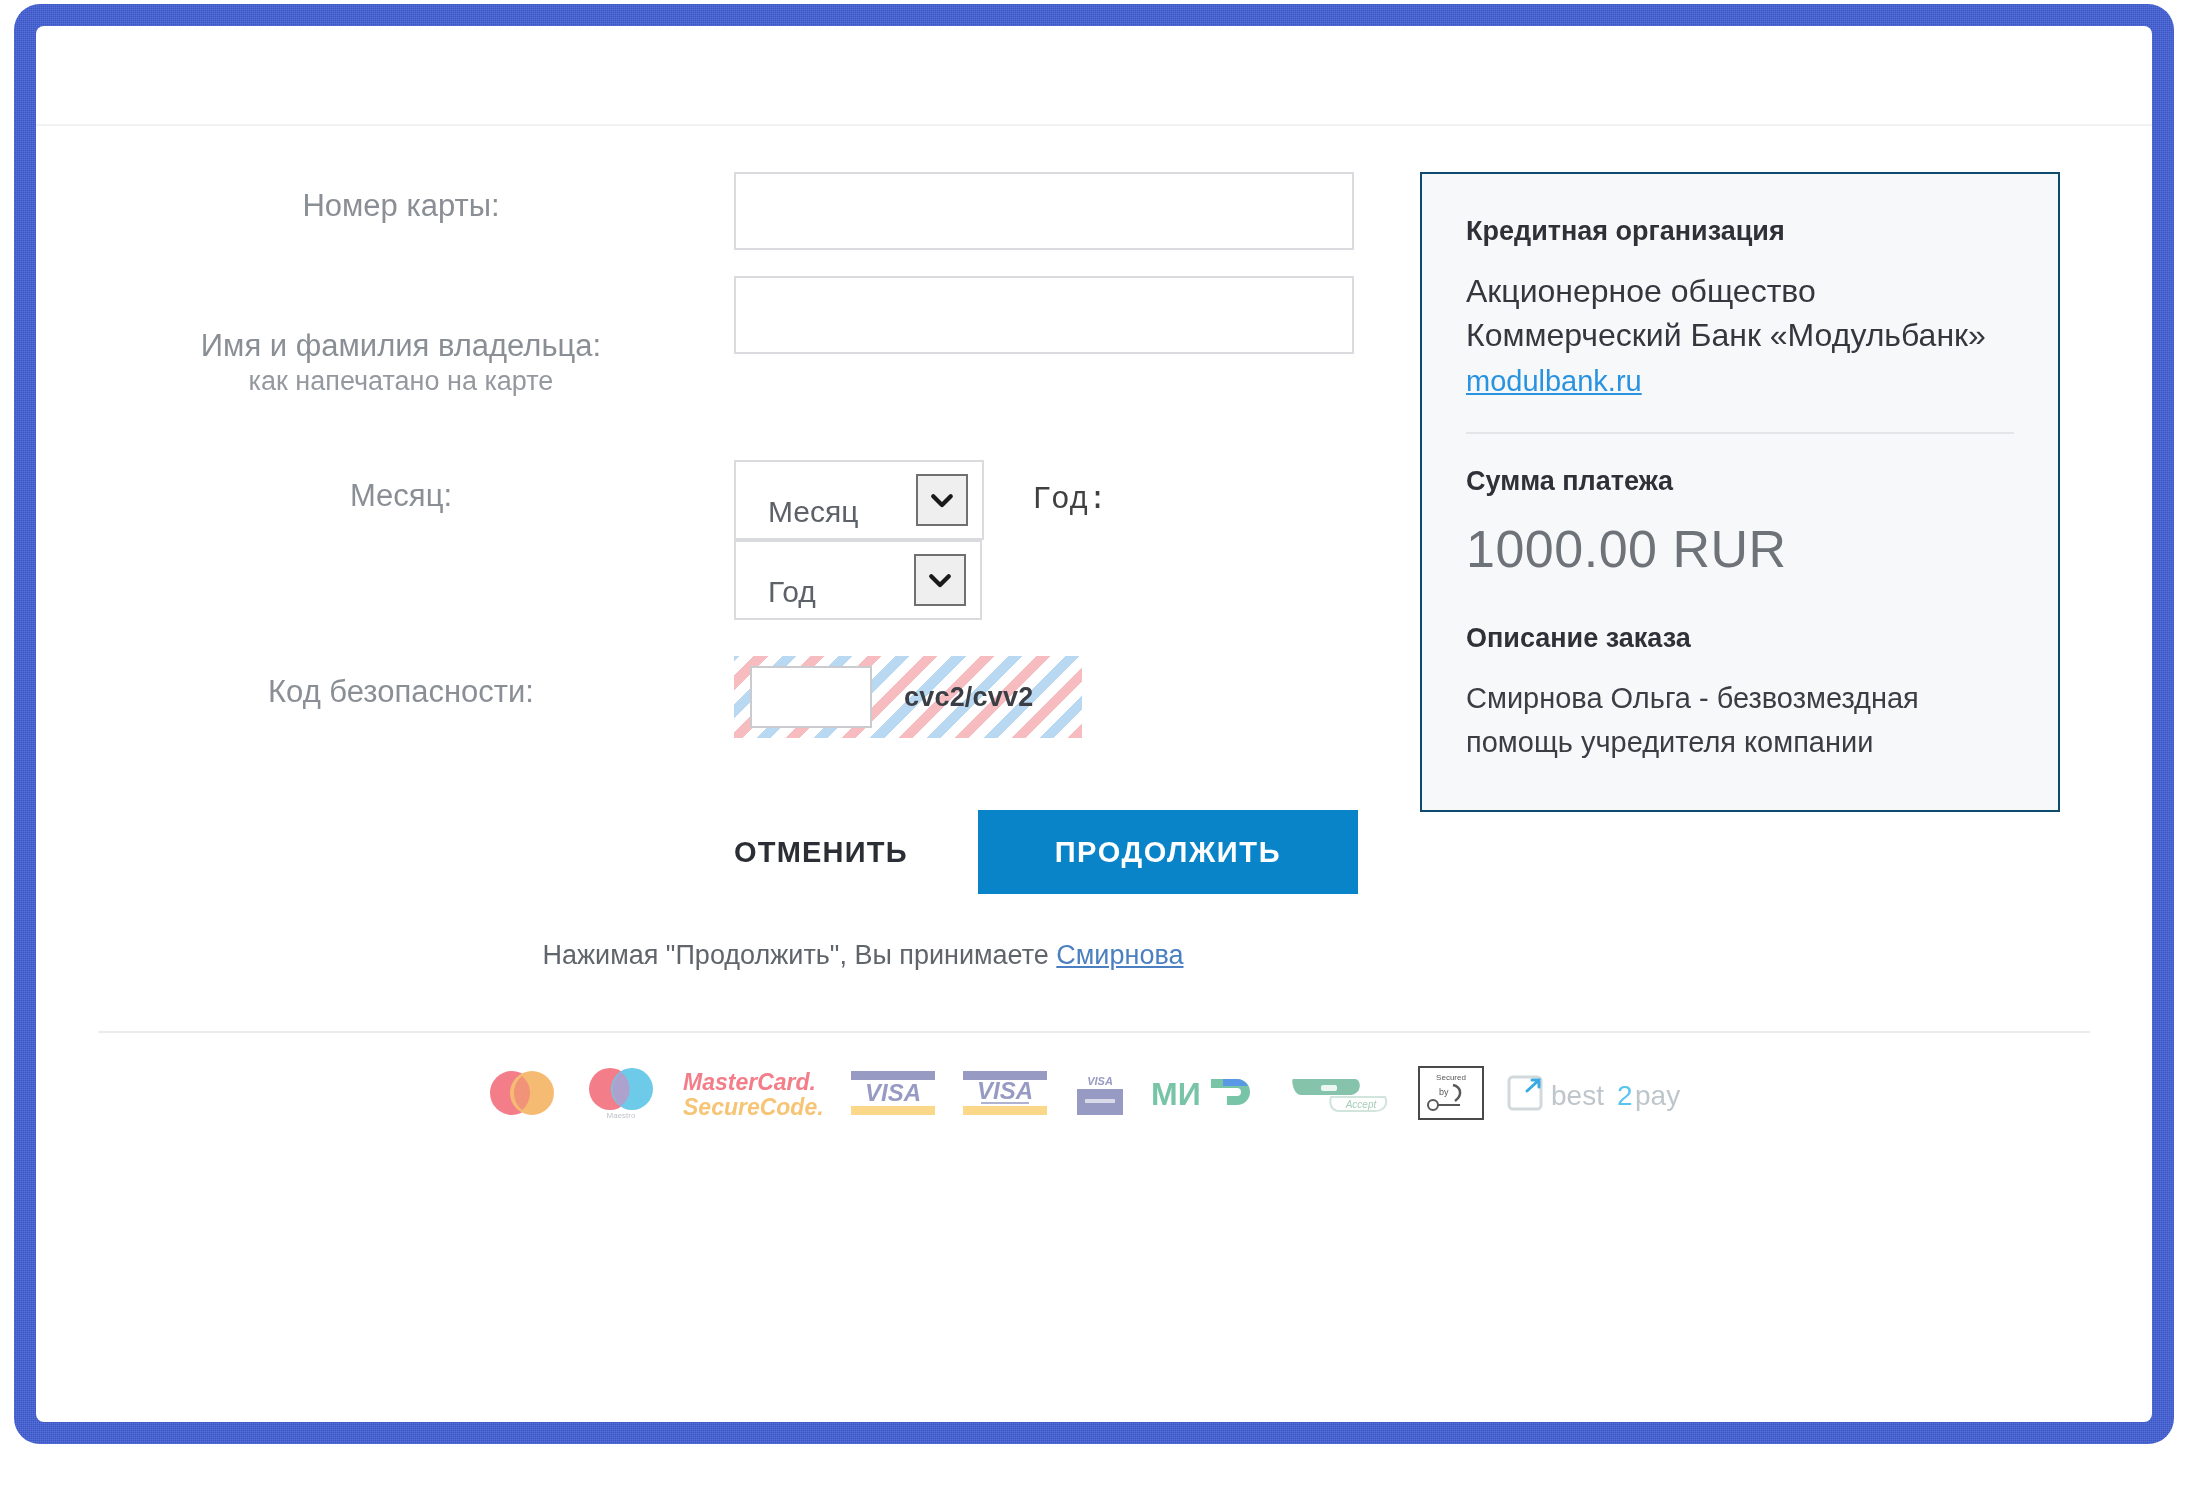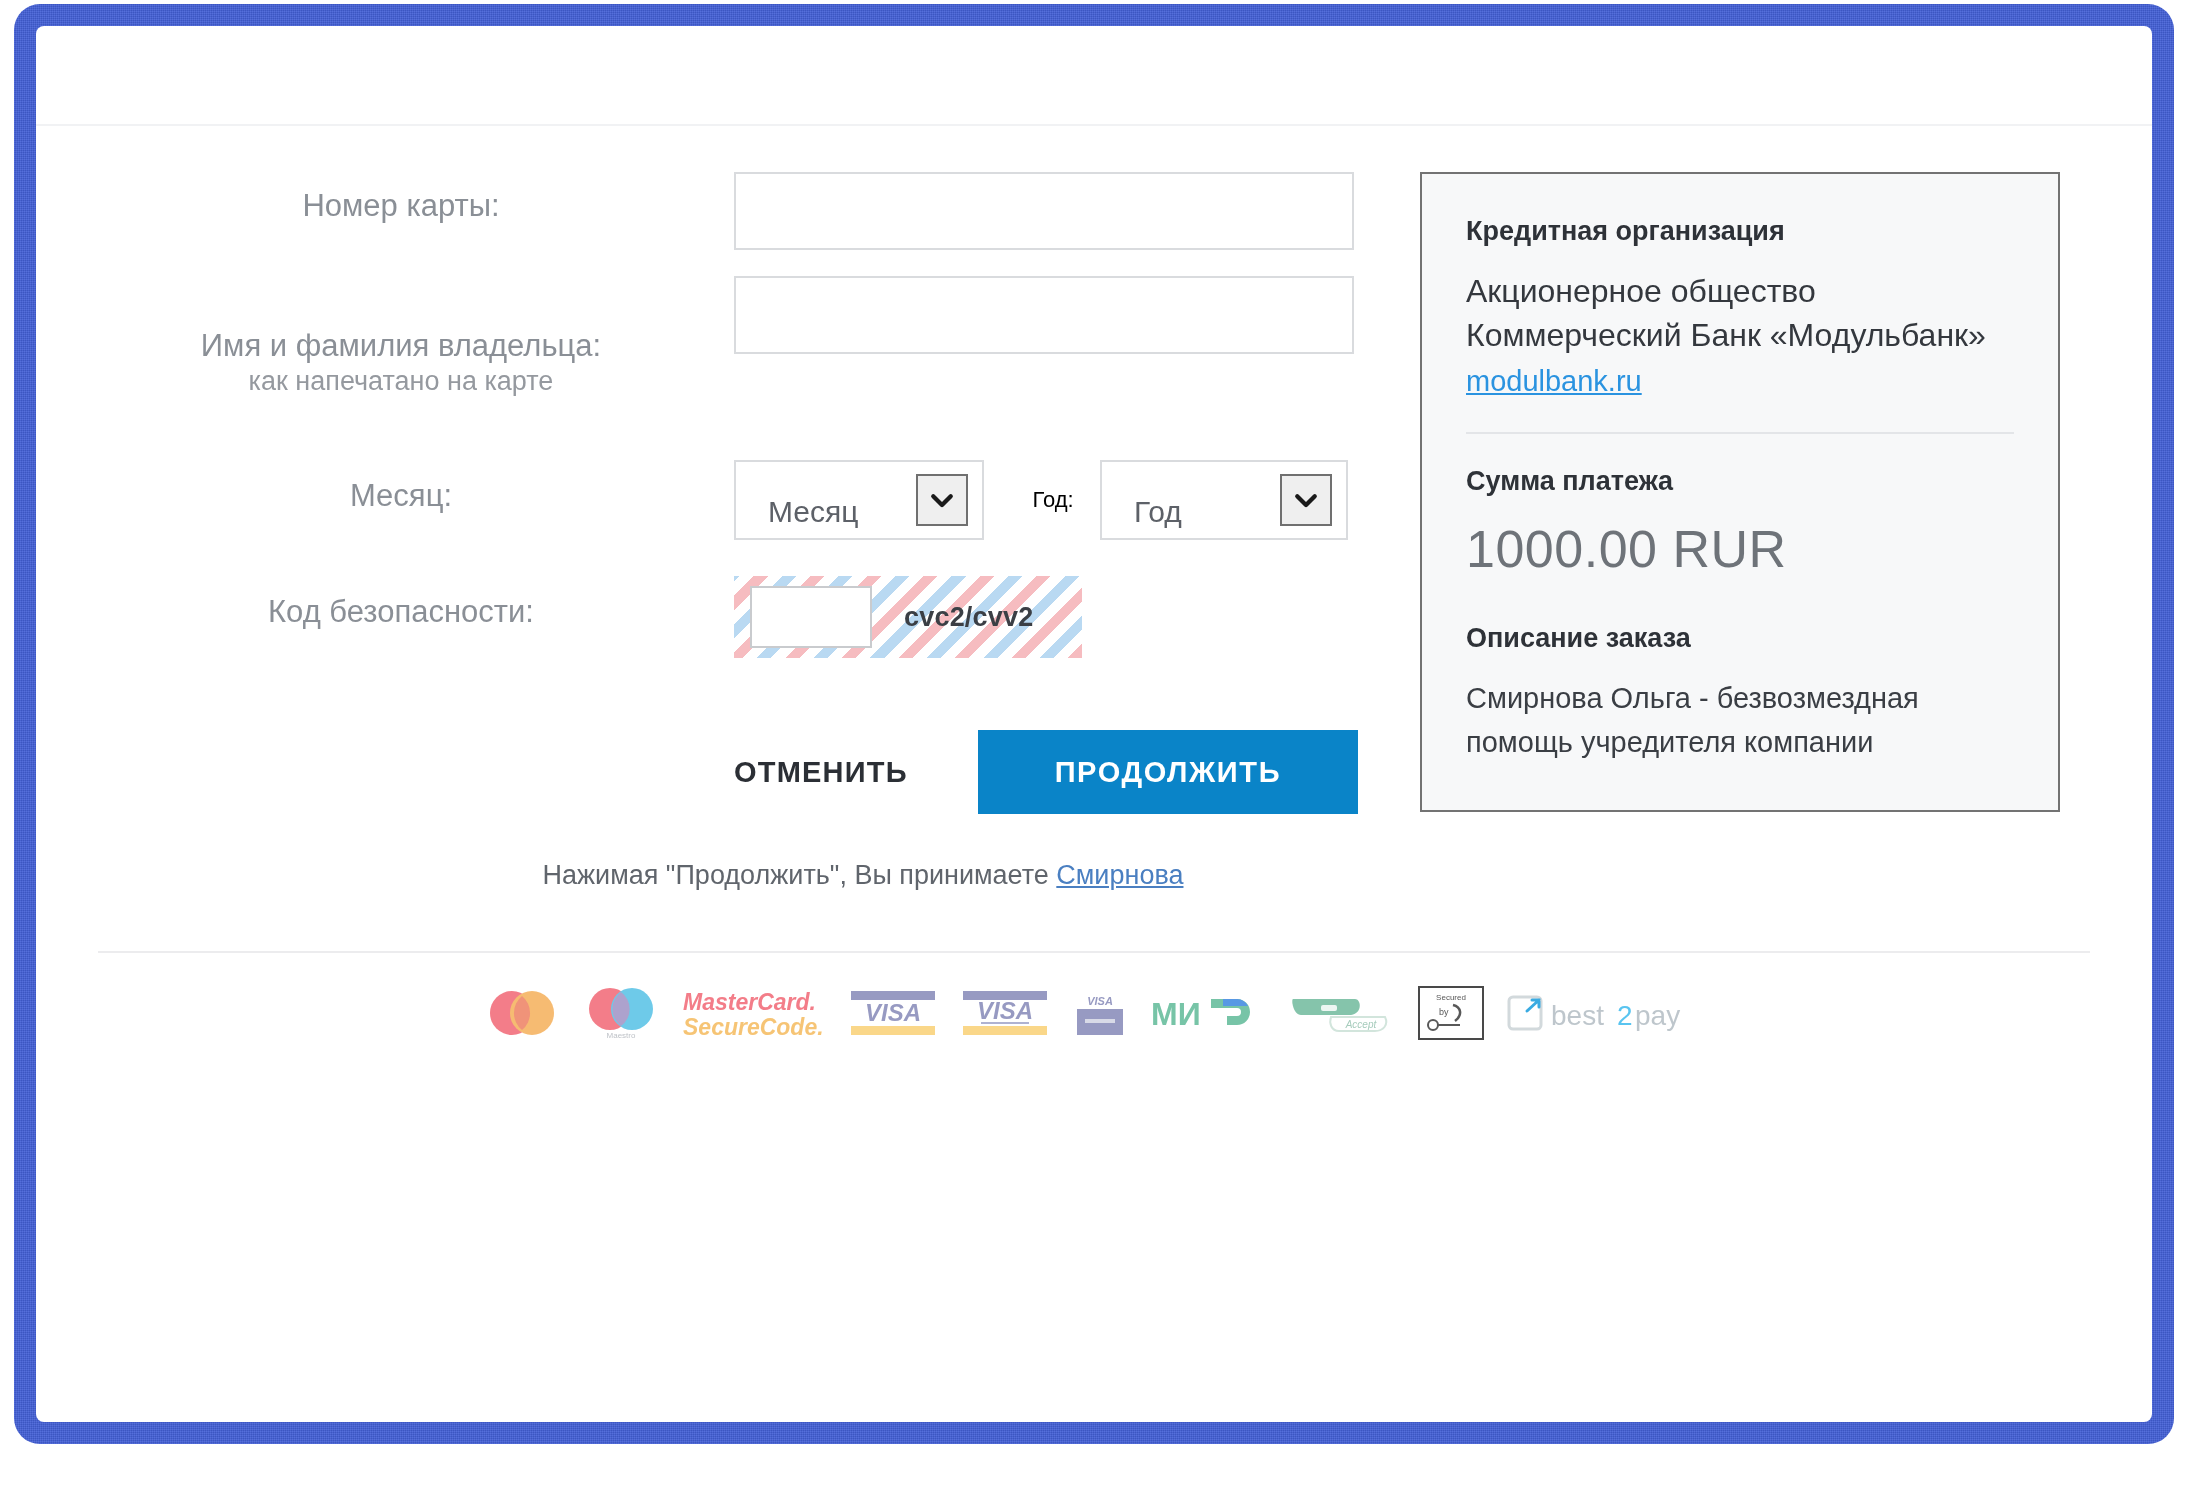--- a/index.html
+++ b/index.html
@@ -112,25 +112,26 @@
     right: 14px; top: 12px;
     width: 52px; height: 52px;
     background: #efefef;
     border: 2px solid #707070;
     display: flex; align-items: center; justify-content: center;
   }
   .sel-btn svg { width: 30px; height: 30px; display:block; }
 
   .inline-lbl {
     display: inline-block;
-    color: #000000;
-    font-size: 22px;
+    color: #404040;
+    font-size: 31px;
     line-height: 80px;
     padding: 0 22px 0 44px;
     vertical-align: top;
+    font-family: Liberation Mono, monospace;
   }
 
   
   .cvv-box {
     display: inline-block;
     position: relative;
     width: 348px; height: 82px;
     background-color: #ffffff;
     background-image: repeating-linear-gradient(
       -45deg,
@@ -194,21 +195,21 @@
     padding-left: 270px;
     text-align: center;
     font-size: 27px;
     color: #60656c;
     width: 1260px;
   }
   #terms a { color: #4a7fc1; text-decoration: underline; }
 
   
   #side-panel {
-    border: 2px solid #737373;
+    border: 2px solid #0c4a6e;
     background: #f7f8f9;
     padding: 42px 44px 46px 44px;
   }
   .s-head {
     font-size: 27px; font-weight: bold;
     color: #2e3238;
     margin-bottom: 22px;
   }
   .s-bank {
     font-size: 32px;

